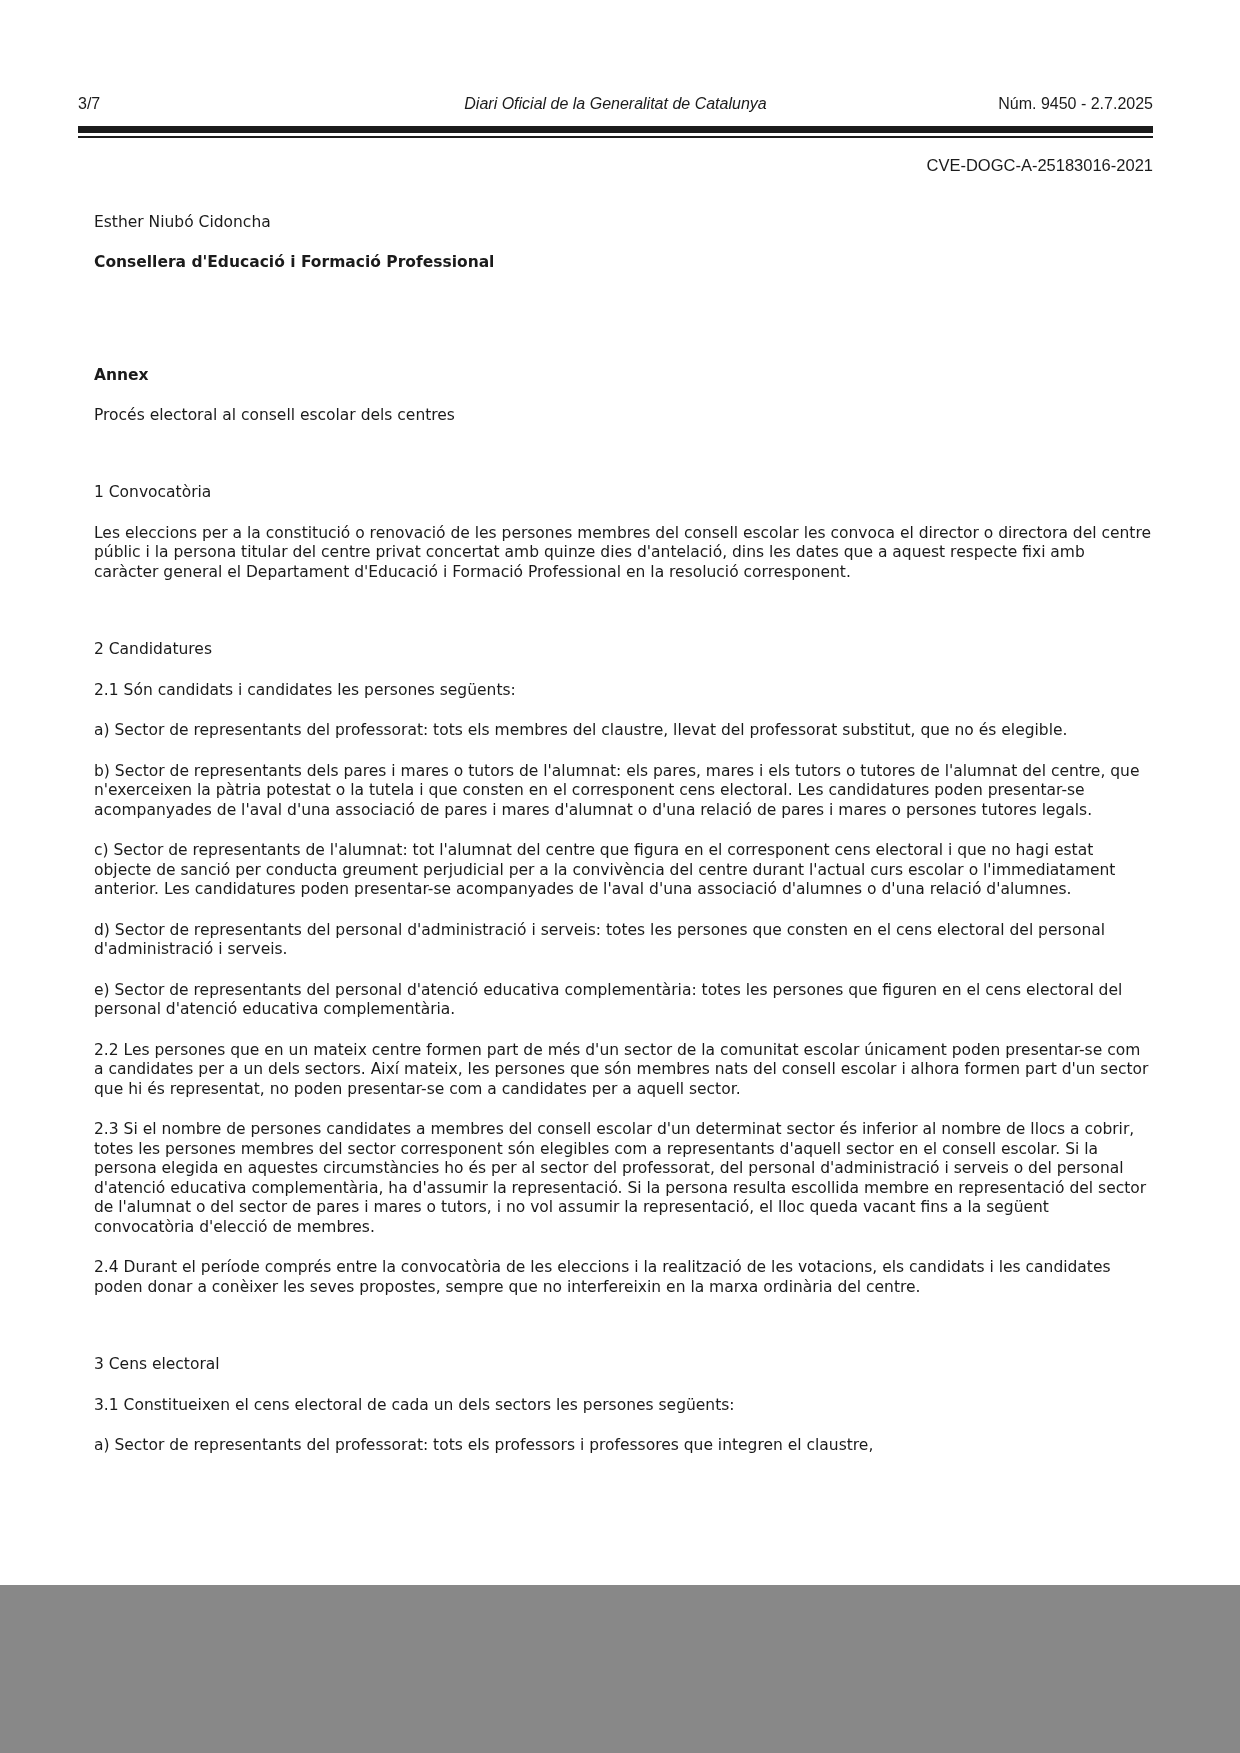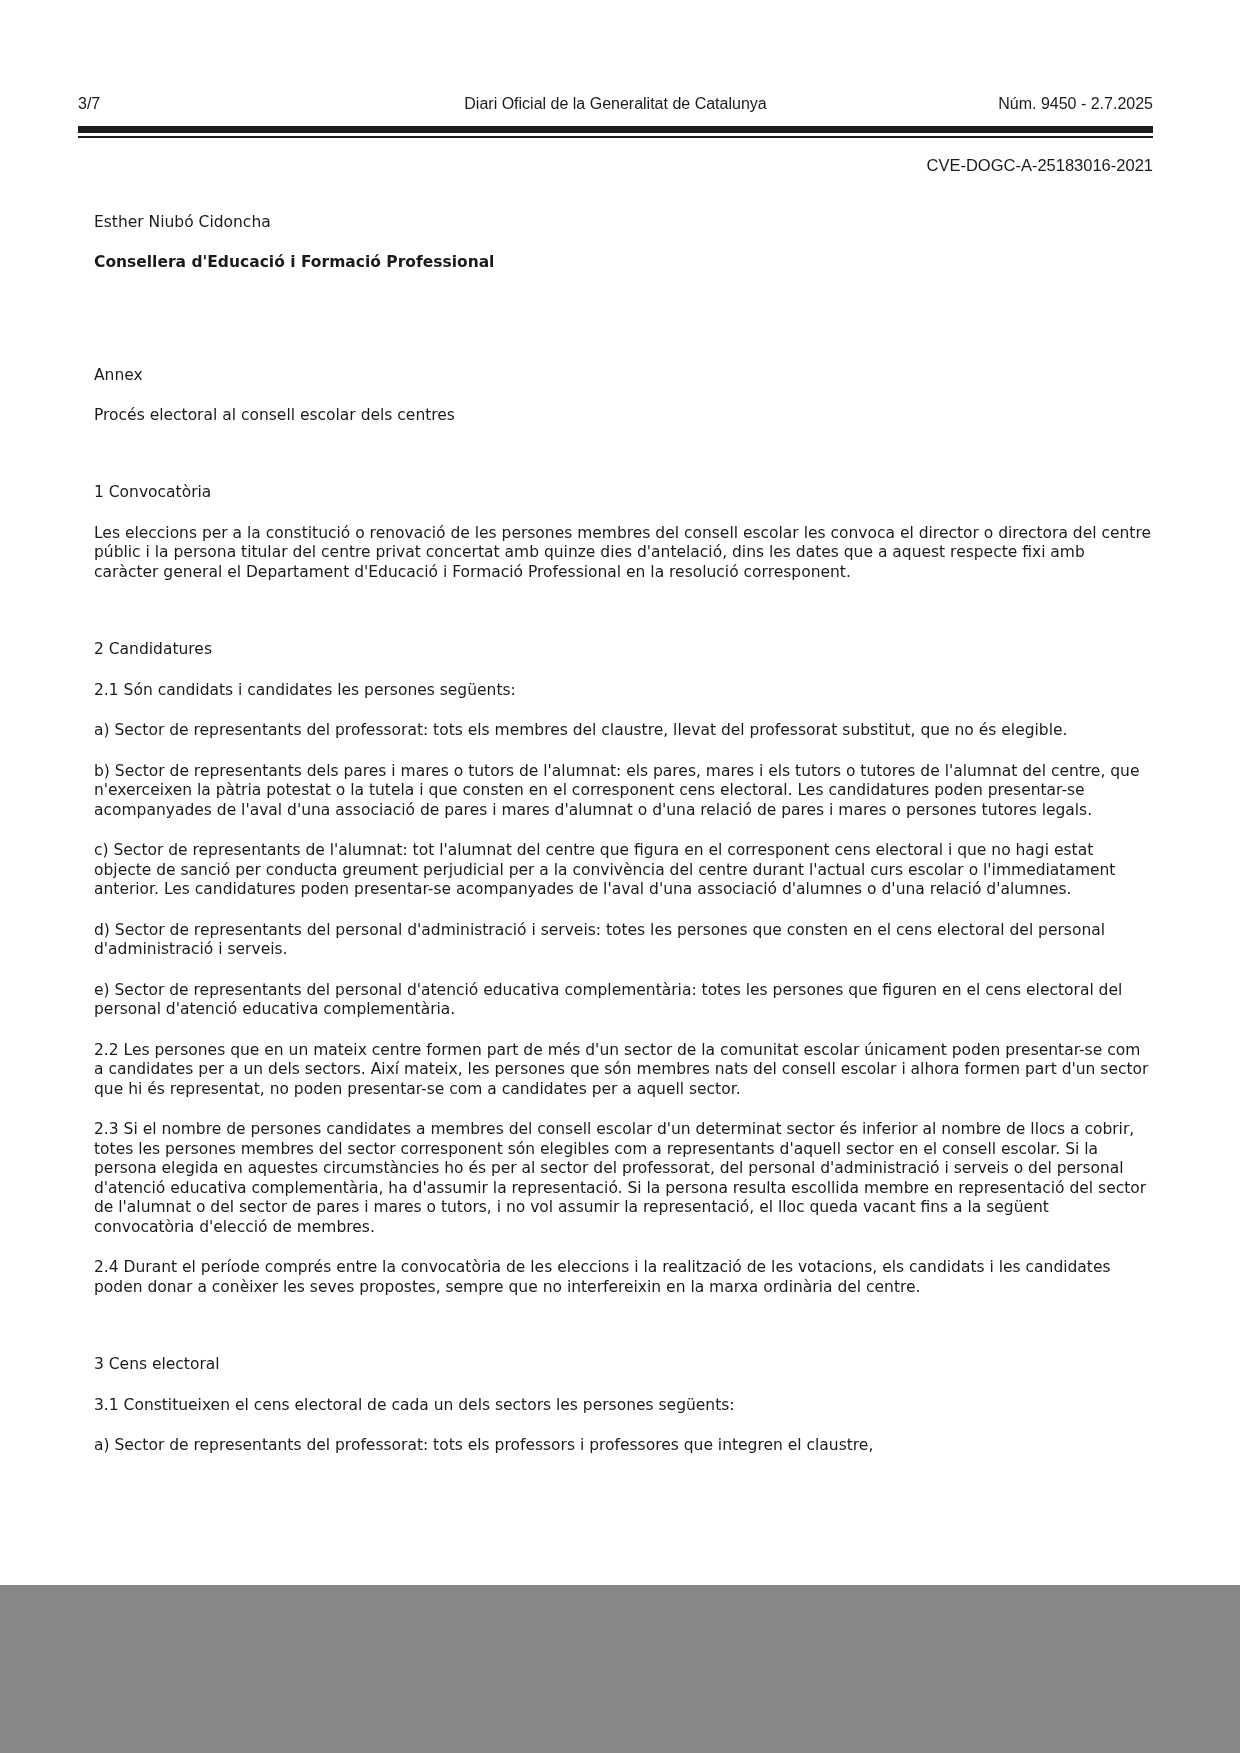--- a/index.html
+++ b/index.html
@@ -20,21 +20,21 @@
     right: 87px;
     top: 95px;
     display: flex;
     align-items: baseline;
     font-family: "Liberation Sans", sans-serif;
     font-size: 16px;
     line-height: 18px;
     white-space: nowrap;
   }
   .header-row .page-num { width: 180px; text-align: left; }
-  .header-row .journal-title { flex: 1; text-align: center; }
+  .header-row .journal-title { flex: 1; text-align: center; font-style: italic; }
   .header-row .issue-num { width: 180px; text-align: right; }
   .header-rule {
     position: absolute;
     left: 78px;
     right: 87px;
     top: 126px;
   }
   .header-rule .thick { height: 7px; background: #1c1c1c; }
   .header-rule .thin  { height: 2px; background: #1c1c1c; margin-top: 3px; }
   .cve-line {
@@ -55,21 +55,21 @@
     font-size: 15.5px;
     line-height: 19.5px;
     text-align: left;
     hyphens: none;
     margin-left: 16px;
   }
   .content p { margin: 0 0 21px 0; }
   .content p.section-heading { margin-top: 58px; }
   .signer-name { margin-bottom: 20px !important; }
   .signer-title { margin-bottom: 0 !important; font-weight: bold; }
-  .annex-label { margin-top: 94px !important; margin-bottom: 20px !important; }
+  .annex-label { margin-top: 94px !important; margin-bottom: 20px !important; font-weight: bold; }
   .annex-title { margin-bottom: 0 !important; }
   
   .footer {
     position: absolute;
     left: 78px;
     right: 87px;
     top: 1674px;
   }
   .footer-rule { height: 2px; background: #1c1c1c; }
   .footer-row {

